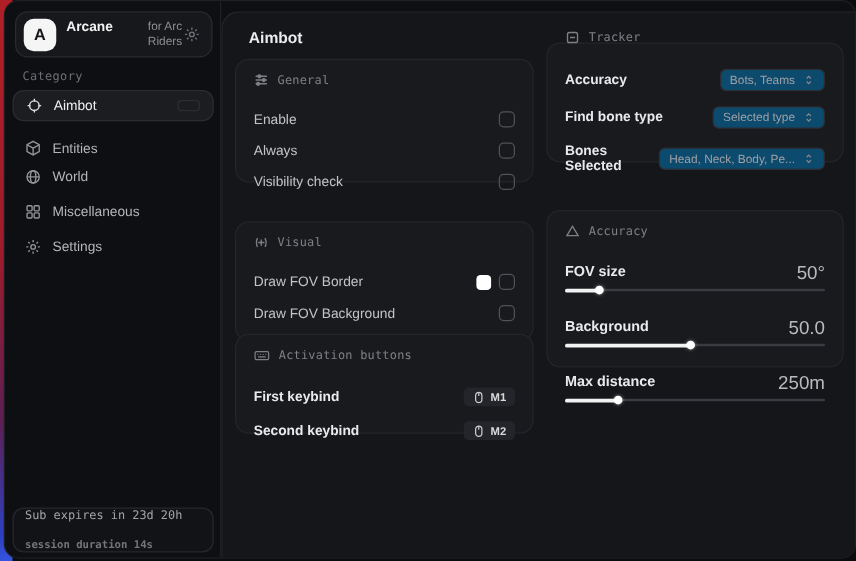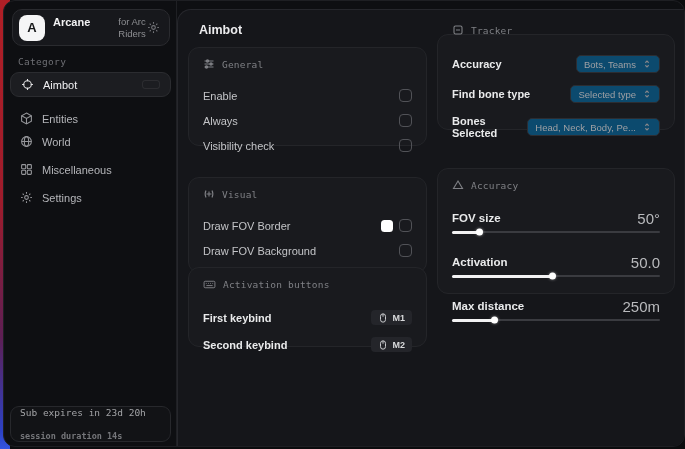--- a/index.html
+++ b/index.html
@@ -360,21 +360,21 @@
         <div class="slider">
           <div class="slider-track"></div>
           <div class="slider-fill" style="width: 13%;">
             <div class="slider-thumb"></div>
           </div>
         </div>
       </div>
 
       <div class="acc-group">
         <div class="acc-top">
-          <span class="acc-label">Activation</span>
+          <span class="acc-label">Background</span>
           <span class="acc-value">50.0</span>
         </div>
         <div class="slider">
           <div class="slider-track"></div>
           <div class="slider-fill" style="width: 48%;">
             <div class="slider-thumb"></div>
           </div>
         </div>
       </div>
 

